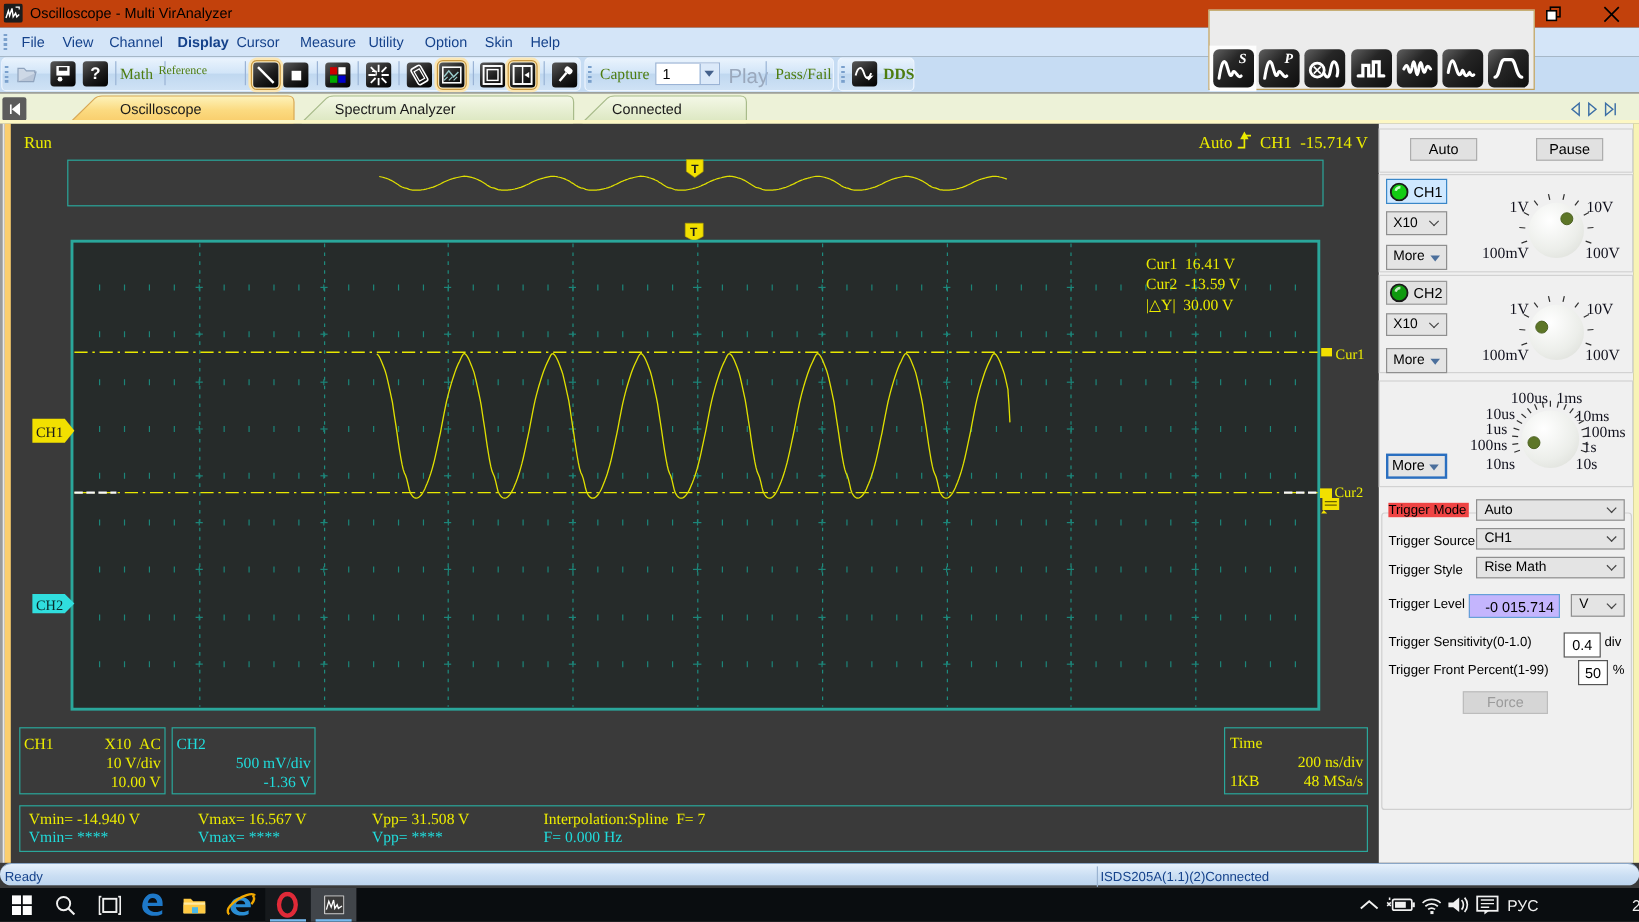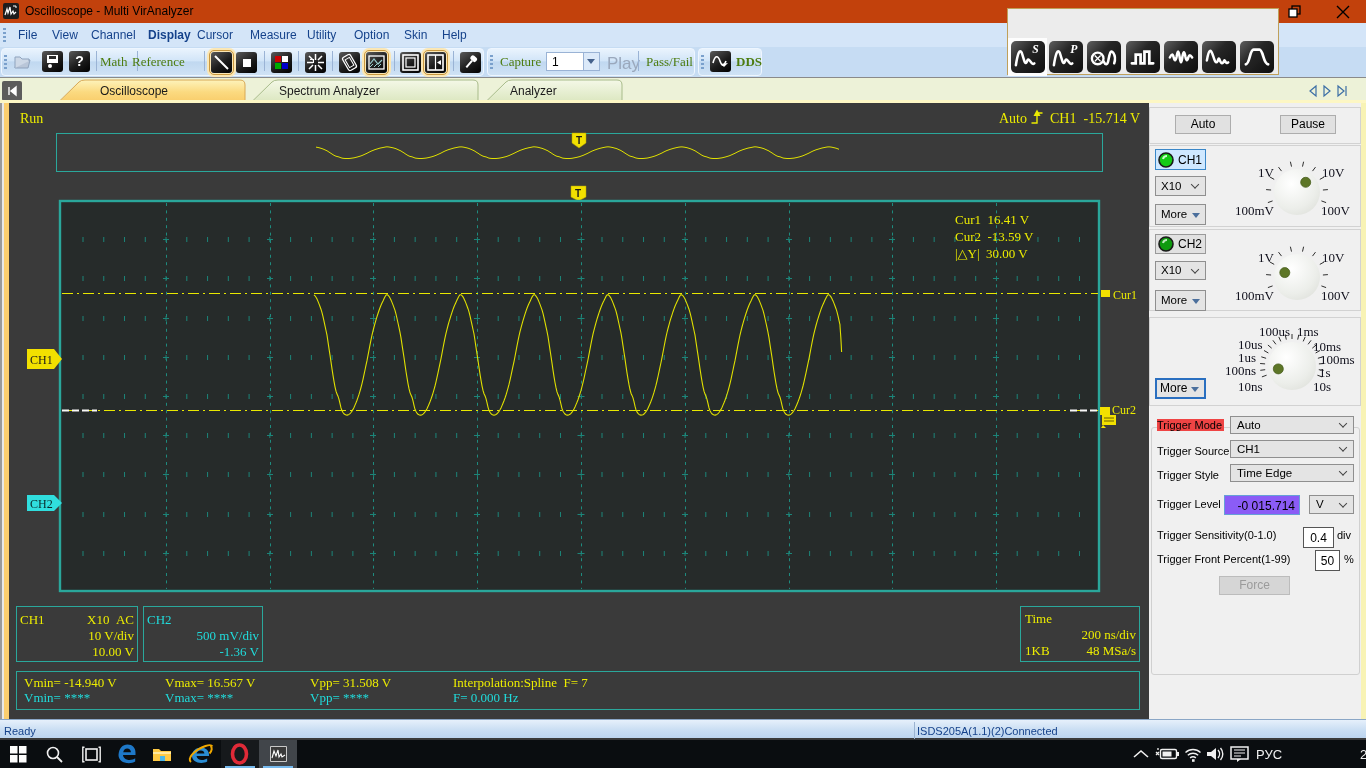--- a/index.html
+++ b/index.html
@@ -71,21 +71,21 @@
     <rect x="7" y="5" width="7" height="3" fill="#2a2a2a"></rect>
     <circle cx="8" cy="15" r="2" fill="#fff"></circle>
   </svg>
 
   <div class="tbico" style="left:69px;top:4px"></div>
   <div class="abs" style="left:69px;top:4px;width:21px;height:21px;color:#fff;font-size:14px;font-weight:bold;text-align:center;line-height:21px;">?</div>
 
   <div class="sep" style="left:96px"></div>
   <div class="abs nav" style="left:100px;top:7px;font-size:13px;">Math</div>
   <div class="sep" style="left:137px"></div>
-  <div class="abs nav" style="left:132px;top:7px;font-size:13px;text-align:right;">Reference</div>
+  <div class="abs nav" style="left:132px;top:7px;font-size:10px;text-align:right;">Reference</div>
   <div class="sep" style="left:204px"></div>
 
   <div class="tbico sel" style="left:211px;top:5px"></div>
   <svg class="abs" style="left:211px;top:5px" width="21" height="21">
       <path d="M4,4 L17,17" stroke="#fff" stroke-width="2"></path>
     </svg>
 
   <div class="tbico" style="left:236px;top:5px"></div>
   <svg class="abs" style="left:236px;top:5px" width="21" height="21">
       <rect x="7" y="7" width="8" height="8" fill="#fff"></rect>
@@ -188,21 +188,21 @@
           <stop offset="1" stop-color="#f8ca66"></stop>
       </linearGradient>
       <linearGradient id="gtab2" x1="0" y1="0" x2="0" y2="1">
         <stop offset="0" stop-color="#f4f8e7"></stop>
           <stop offset="1" stop-color="#d9e5bc"></stop>
       </linearGradient>
     </defs>
   </svg>
   <div class="abs" style="left:100px;top:6px;font-size:12px;color:#1a1a1a;">Oscilloscope</div>
   <div class="abs" style="left:279px;top:6px;font-size:12px;color:#1a1a1a;">Spectrum Analyzer</div>
-  <div class="abs" style="left:510px;top:6px;font-size:12px;color:#1a1a1a;">Analyzer</div>
+  <div class="abs" style="left:510px;top:6px;font-size:12px;color:#1a1a1a;">Connected</div>
   <svg class="abs" style="left:1308px;top:6px" width="50" height="14">
     <path d="M8,2 l-6,5 6,5 z" fill="none" stroke="#3b6ea5" stroke-width="1.2"></path>
     <path d="M16,2 l6,5 -6,5 z" fill="none" stroke="#3b6ea5" stroke-width="1.2"></path>
     <path d="M30,2 l6,5 -6,5 z M38,2 v10" fill="none" stroke="#3b6ea5" stroke-width="1.2"></path>
   </svg>
 </div>
 
 <div class="abs" style="left:0;top:103px;width:1366px;height:616px;background:#3a3a3a;">
   <div class="abs" style="left:0;top:0;width:2px;height:616px;background:#9a9a9a;"></div>
   <div class="abs" style="left:2px;top:0;width:2px;height:616px;background:#e8e8e8;"></div>
@@ -509,38 +509,38 @@
     <span class="abs" style="left:6px;top:2px;">Auto</span>
     <span class="chev"></span>
   </div>
 <div class="tlabel" style="left:1157px;top:445px;">Trigger Source</div>
 <div class="combo" style="left:1230px;top:440px;width:124px;height:18px;">
     <span class="abs" style="left:6px;top:2px;">CH1</span>
     <span class="chev"></span>
   </div>
 <div class="tlabel" style="left:1157px;top:469px;">Trigger Style</div>
 <div class="combo" style="left:1230px;top:464px;width:124px;height:18px;">
-    <span class="abs" style="left:6px;top:2px;">Time Edge</span>
+    <span class="abs" style="left:6px;top:2px;">Rise Math</span>
     <span class="chev"></span>
   </div>
 <div class="tlabel" style="left:1157px;top:498px;">Trigger Level</div>
-<div class="abs" style="left:1224px;top:495px;width:76px;height:20px;background:#8b5cf6;border:1px solid #66a0d8;font-size:12px;text-align:right;padding:3px 4px 0 0;">-0 015.714</div>
+<div class="abs" style="left:1224px;top:495px;width:76px;height:20px;background:#c4b5fd;border:1px solid #66a0d8;font-size:12px;text-align:right;padding:3px 4px 0 0;">-0 015.714</div>
 <div class="combo" style="left:1309px;top:495px;width:45px;height:19px;">
     <span class="abs" style="left:6px;top:2px;">V</span>
     <span class="chev"></span>
   </div>
 <div class="tlabel" style="left:1157px;top:529px;">Trigger Sensitivity(0-1.0)</div>
 <div class="abs" style="left:1303px;top:527px;width:31px;height:21px;background:#fff;border:1px solid #555;font-size:12px;text-align:center;padding-top:3px;">0.4</div>
 <div class="tlabel" style="left:1337px;top:529px;">div</div>
 <div class="tlabel" style="left:1157px;top:553px;">Trigger Front Percent(1-99)</div>
 <div class="abs" style="left:1315px;top:550px;width:25px;height:21px;background:#fff;border:1px solid #555;font-size:12px;text-align:center;padding-top:3px;">50</div>
 <div class="tlabel" style="left:1344px;top:553px;">%</div>
 <div class="abs" style="left:1219px;top:576px;width:71px;height:19px;background:#d6d6d6;border:1px solid #bcbcbc;font-size:12px;color:#9b9b9b;text-align:center;line-height:17px;">Force</div>
 
-<div class="abs" style="left:0;top:719px;width:1366px;height:19px;background:linear-gradient(#e6f0fb,#cadef3 55%,#bcd4ee);border-top:1px solid #8aa6c6;">
+<div class="abs" style="left:0;top:719px;width:1366px;height:19px;background:linear-gradient(#e6f0fb,#cadef3 55%,#bcd4ee);border-top:1px solid #8aa6c6;border-radius:10px;">
   <div class="abs" style="left:4px;top:5px;font-size:11px;color:#15428b;">Ready</div>
   <div class="abs" style="left:914px;top:2px;width:1px;height:17px;background:#9ab3d1;"></div>
   <div class="abs" style="left:917px;top:5px;font-size:11px;color:#15428b;">ISDS205A(1.1)(2)Connected</div>
 </div>
 
 <div class="abs" style="left:0;top:740px;width:1366px;height:28px;background:#0a0d10;">
 
   <svg class="abs" style="left:10px;top:6px" width="17" height="17">
     <rect x="0" y="0" width="7.5" height="7.5" fill="#fdfdfd"></rect>
       <rect x="9" y="0" width="7.5" height="7.5" fill="#fdfdfd"></rect>

